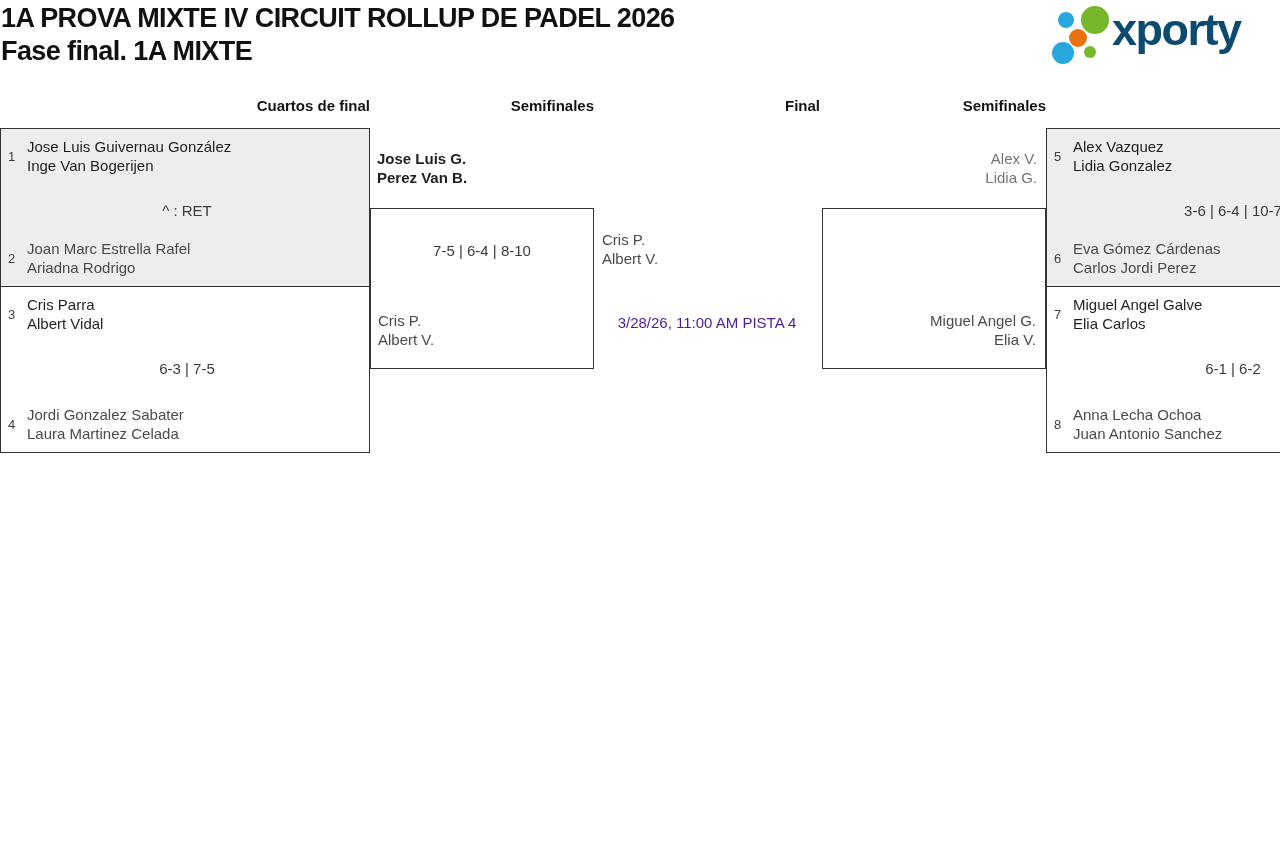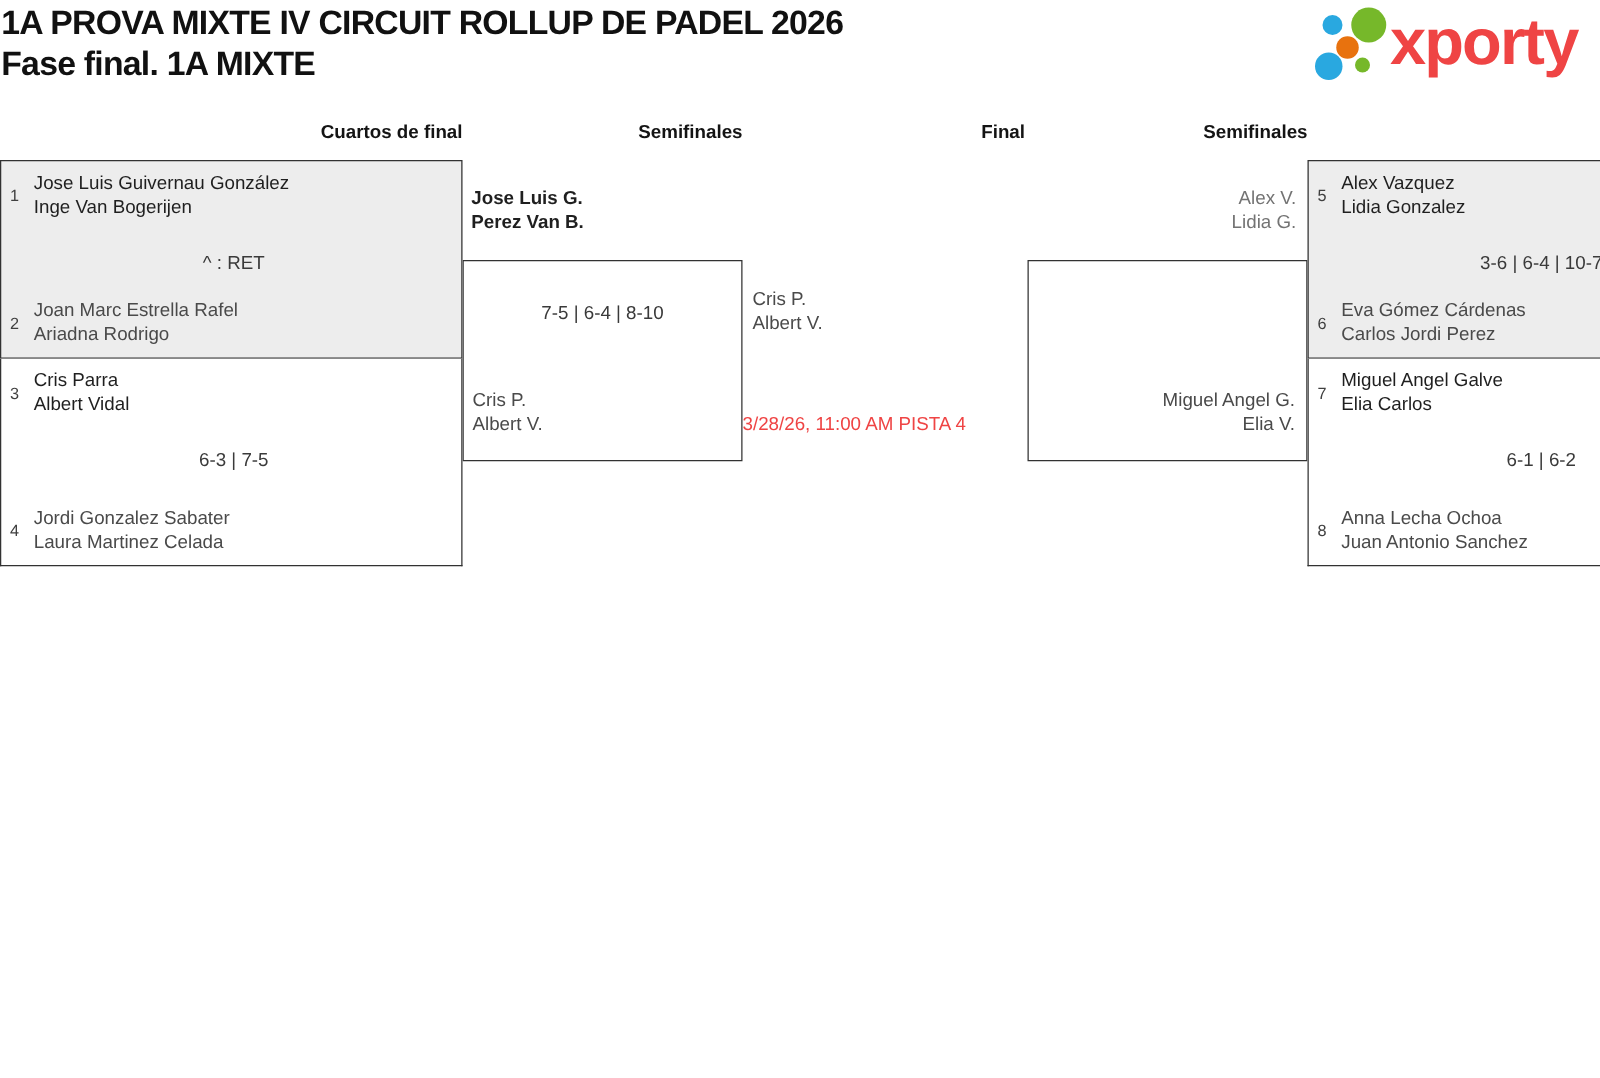--- a/index.html
+++ b/index.html
@@ -18,22 +18,22 @@
   
   .logo { position: absolute; left: 1048px; top: 0; width: 230px; height: 72px; }
   .dot { position: absolute; border-radius: 50%; }
   .dot-green-big   { left: 33px; top:  6px; width: 28px; height: 28px; background: #76b82a; }
   .dot-blue-small  { left: 10px; top: 12px; width: 16px; height: 16px; background: #29a8e0; }
   .dot-orange      { left: 21px; top: 29px; width: 18px; height: 18px; background: #e8720e; }
   .dot-blue-big    { left:  4px; top: 42px; width: 22px; height: 22px; background: #29a8e0; }
   .dot-green-small { left: 36px; top: 46px; width: 12px; height: 12px; background: #76b82a; }
   .logo-word {
     position: absolute; left: 64px; top: 4px;
-    font-size: 52px; font-weight: 700; letter-spacing: -1.5px;
-    color: #ef4444;
+    font-size: 45px; font-weight: 700; letter-spacing: -1.5px;
+    color: #0c4a6e;
   }
 
   
   .round-header { position: absolute; top: 97px; height: 22px; text-align: right; font-size: 15px; font-weight: 700; color: #141414; white-space: nowrap; }
   .rh-1 { left: 0;      width: 370px; }
   .rh-2 { left: 370px;  width: 224px; }
   .rh-3 { left: 594px;  width: 226px; }
   .rh-4 { left: 820px;  width: 226px; }
   .rh-5 { left: 1046px; width: 370px; }
 
@@ -60,21 +60,21 @@
   .sf-inner-team { position: absolute; bottom: 19px; font-size: 15px; line-height: 19px; color: #4a4a4a; }
   .sf-inner-left  { left: 7px; }
   .sf-inner-right { right: 9px; text-align: right; }
 
   .sf-label { position: absolute; top: 149px; font-size: 15px; line-height: 19px; }
   .sf-label-left  { left: 377px; font-weight: 700; color: #1f1f1f; }
   .sf-label-right { right: 243px; text-align: right; color: #737373; font-weight: 400; }
 
   
   .final-team { position: absolute; left: 602px; top: 230px; font-size: 15px; line-height: 19px; color: #4a4a4a; }
-  .final-schedule { position: absolute; left: 594px; width: 226px; top: 331px; font-size: 15px; color: #ef4444; white-space: nowrap; }
+  .final-schedule { position: absolute; left: 594px; width: 226px; top: 314px; text-align: center; font-size: 15px; color: #4c1d95; white-space: nowrap; }
 </style>
 </head>
 <body>
 
 <div class="stage">
 
   <div class="title-block">
     <div class="title-line">1A PROVA MIXTE IV CIRCUIT ROLLUP DE PADEL 2026</div>
     <div class="title-line">Fase final. 1A MIXTE</div>
   </div>

